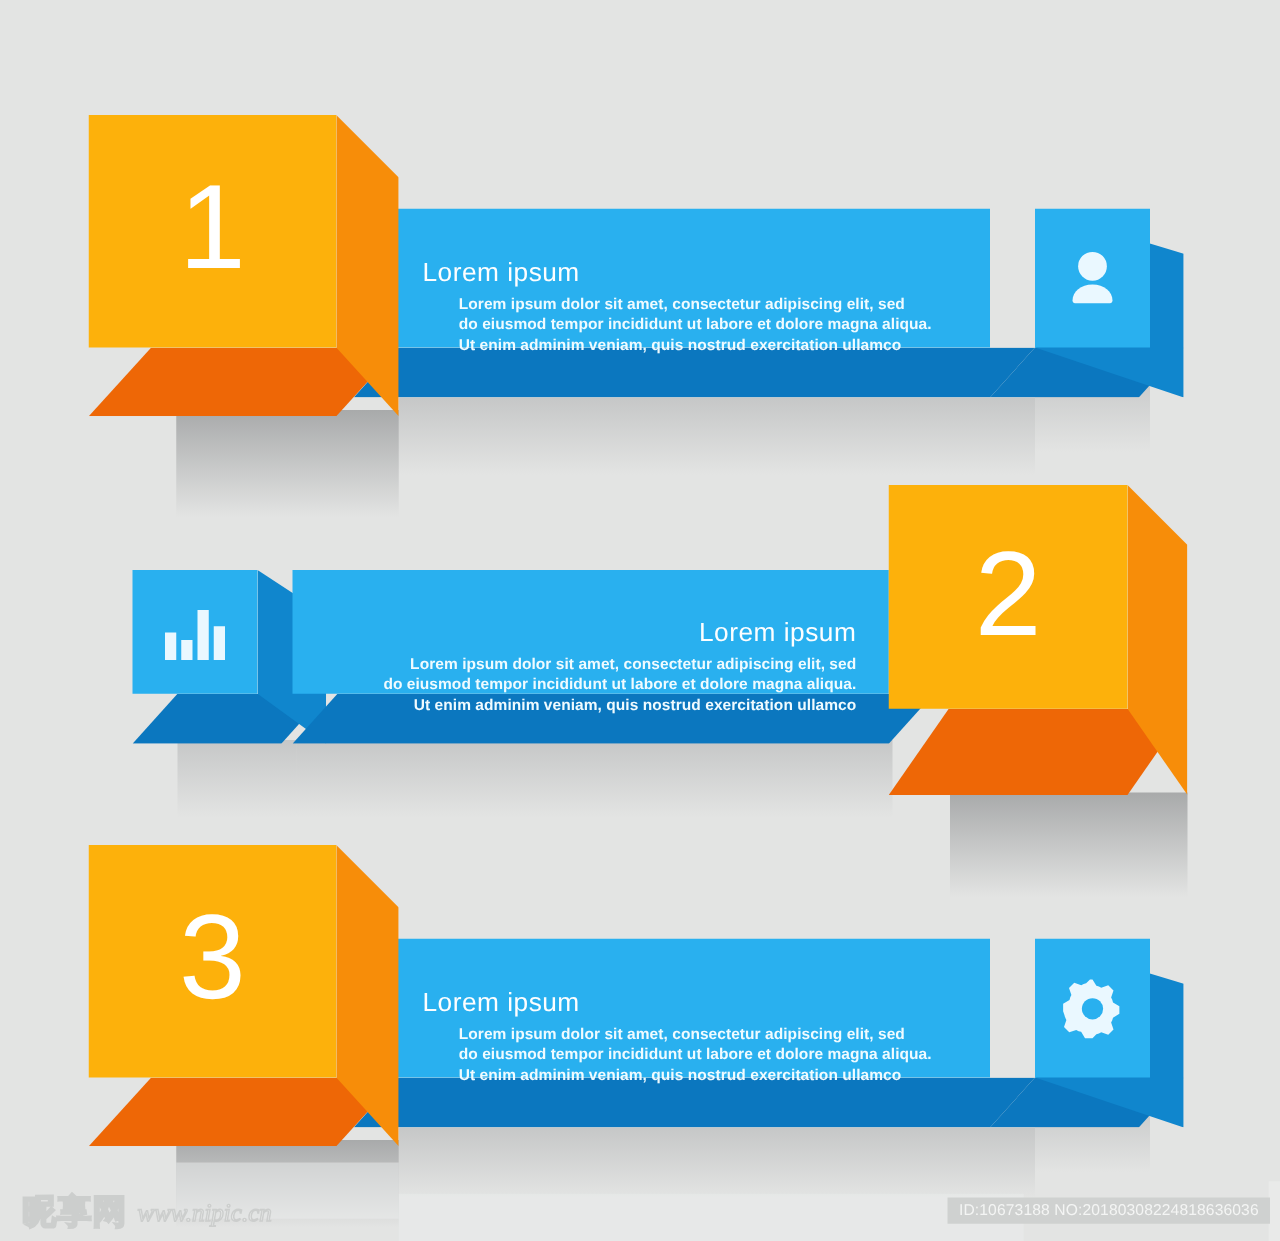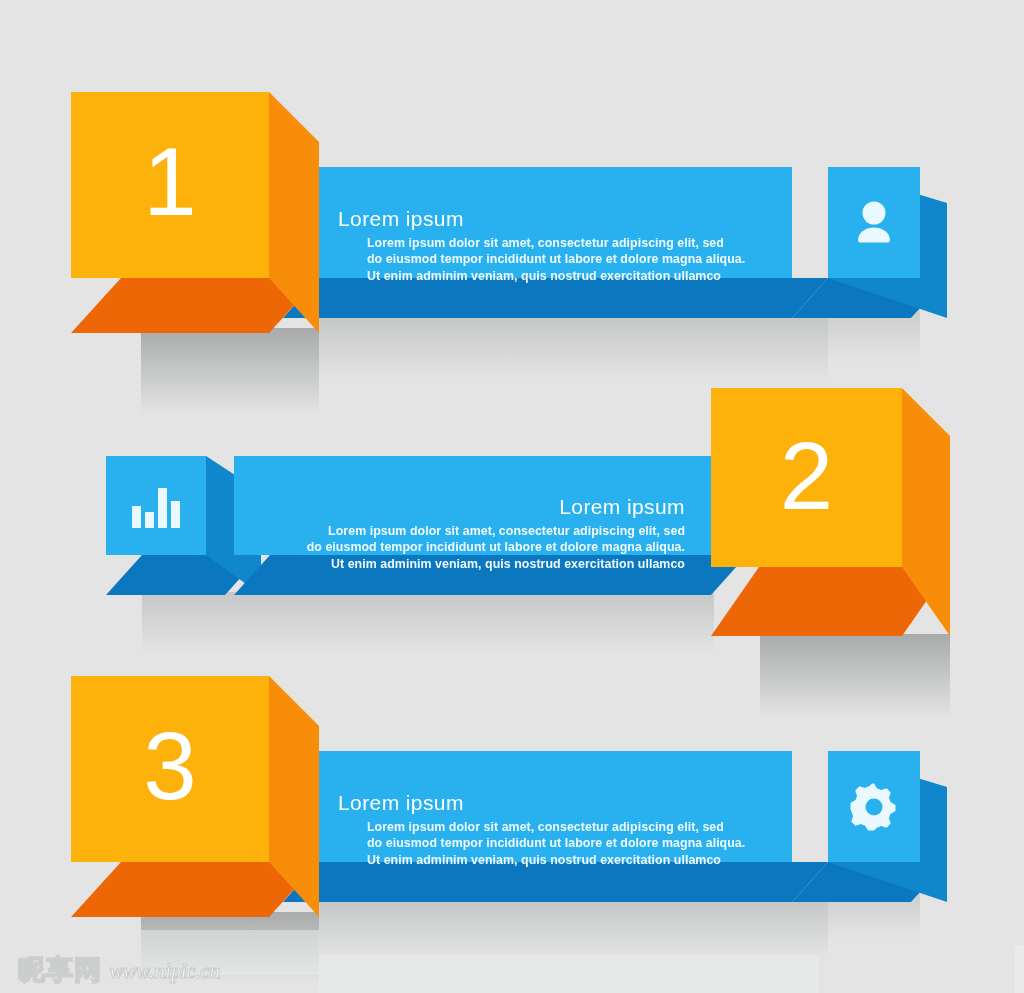--- a/index.html
+++ b/index.html
@@ -74,21 +74,21 @@
     opacity:.85;
   }
   #wm-cn{
     font-size:27px;font-weight:700;color:#f3f4f3;
     -webkit-text-stroke:2px #c9cbca;
     letter-spacing:1px;
     font-family:"DejaVu Sans", sans-serif;
     line-height:1;
   }
   #wm-url{
-    font-size:20px;font-style:italic;font-weight:700;
+    font-size:20px;font-style:italic;font-weight:400;
     color:#f3f4f3;
     -webkit-text-stroke:1.2px #c9cbca;
     font-family:"Liberation Serif", serif;
     line-height:1;
     padding-bottom:2px;
   }
   #idbar{
     position:absolute;right:8px;bottom:14px;
     background:#cfd1d0;color:#f4f5f4;
     font-size:12.5px;
@@ -233,14 +233,15 @@
   <div class="band" style="left:141px;top:930px;width:178px;height:45px;opacity:.5;"></div>
   <div class="band" style="left:319px;top:955px;width:500px;height:38px;opacity:.45;"></div>
 
   <div id="rightstrip"></div>
 
   <div id="wm">
     <span id="wm-cn">昵享网</span>
     <span id="wm-url">www.nipic.cn</span>
   </div>
 
+  <div id="idbar">ID:10673188 NO:20180308224818636036</div>
 
 </div>
 
 </body></html>

